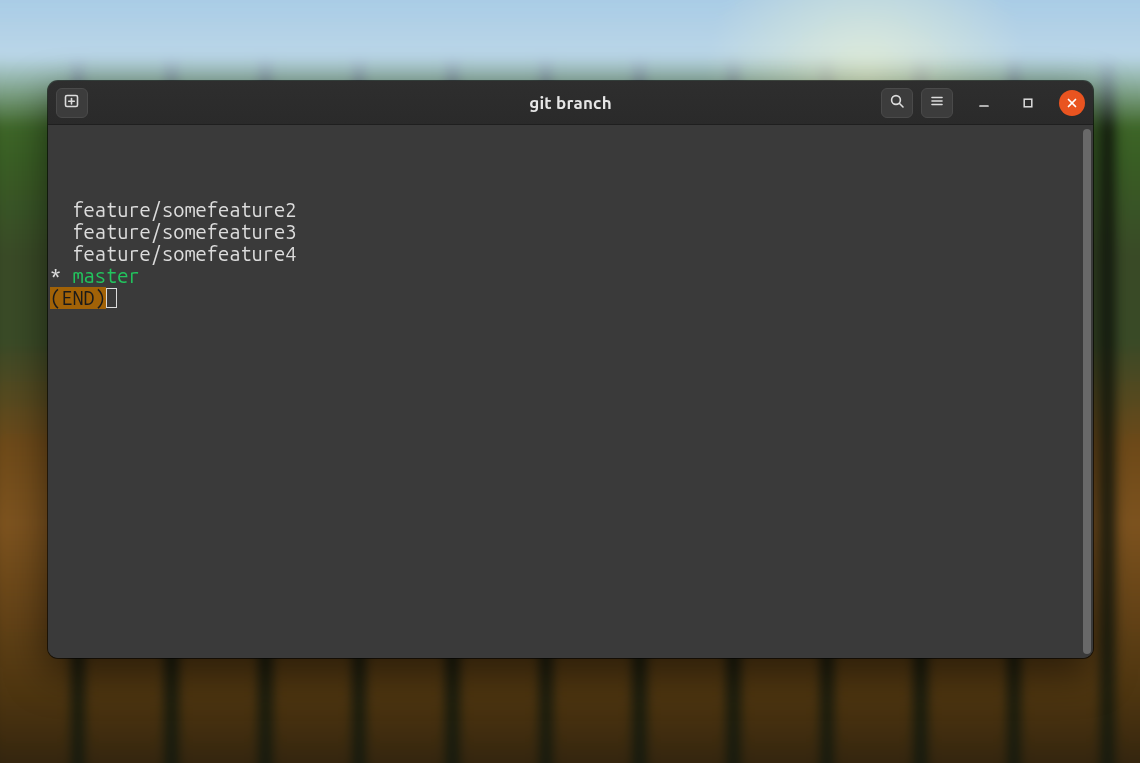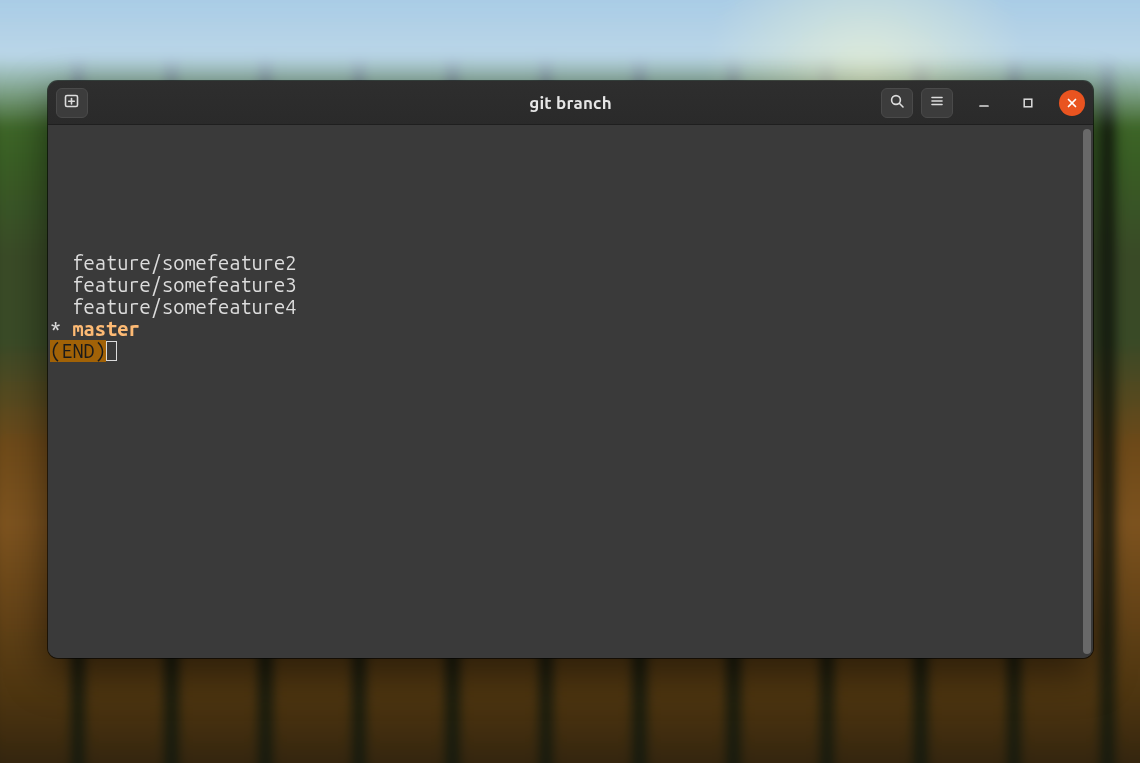--- a/index.html
+++ b/index.html
@@ -80,42 +80,41 @@
     .winctl.close { background:#e95420; color:#fff; }
 
     
     .termwrap {
       flex:1; position:relative;
       background:#3a3a3a;
       padding: 2px 2px 2px 2px;
     }
     .terminal {
       position:absolute; left:0; top:0; right:10px; bottom:0;
-      padding: 16px 4px 4px 2px;
+      padding: 8px 4px 4px 2px;
       font-family: "Ubuntu Mono","DejaVu Sans Mono","Menlo",monospace;
       font-size: 20px;
       line-height: 22px;
       color:#dcdcdc;
       white-space: pre;
       overflow:hidden;
       cursor: text;
-      margin-top: 45px;
     }
     .scrollbar {
       position:absolute; right:2px; top:4px; bottom:4px;
       width:8px; border-radius:4px;
       background:#696969;
     }
 
     .blank-line { height:22px; }
 
     .branch-line { height:22px; }
     .indent2  { display:inline-block; width:2ch; }
     .star     { color:#dcdcdc; }
-    .current  { color:#fdba74;font-weight:bold; }
+    .current  { color:#22c55e; }
 
     .end-line { height:22px; }
     .end-badge {
       display:inline-block;
       background:#a16207; color:#1a1a1a;
       padding: 0 0px;
     }
     .cursor {
       display:inline-block;
       width: 1ch; height: 20px;

